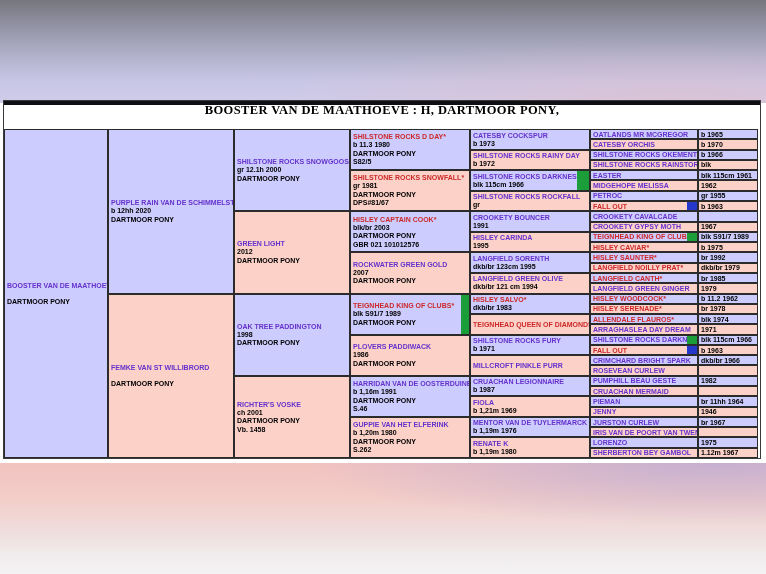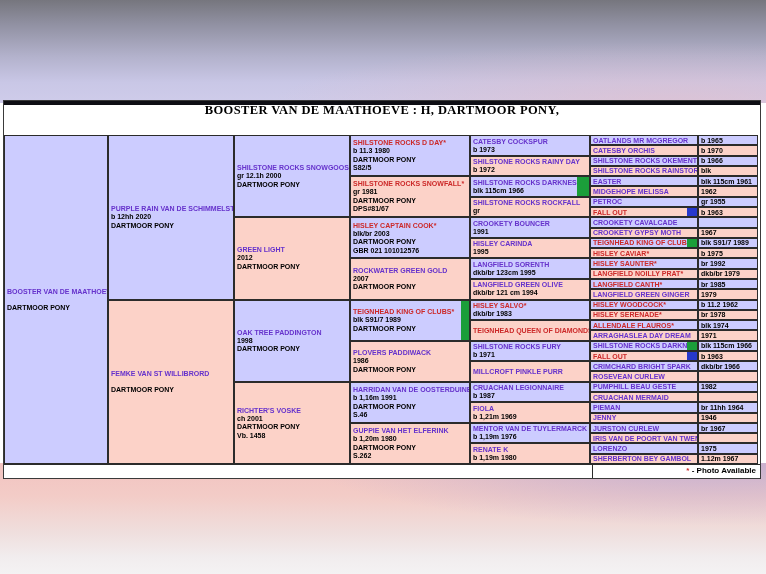--- a/index.html
+++ b/index.html
@@ -8,21 +8,21 @@
   .bg-top{position:absolute;left:0;top:0;width:766px;height:103px;
     background:
       radial-gradient(ellipse at 88% 100%, rgba(235,185,190,.45), rgba(235,185,190,0) 42%),
       linear-gradient(180deg,#76767e 0%,#8f8fa0 22%,#b3b2cc 55%,#c9c7e6 80%,#cfccea 100%);}
   .bg-bottom{position:absolute;left:0;top:463px;width:766px;height:111px;
     background:
       radial-gradient(ellipse at 93% 0%, rgba(168,162,219,.6), rgba(168,162,219,0) 40%),
       linear-gradient(180deg,#f2c3c0 0%,#f3ccc7 30%,#efdedd 62%,#f1edee 85%,#f4f2f3 100%);}
   .panel{position:absolute;left:3px;top:100px;width:756px;border:1px solid #3a3a3a;background:#fff;}
   .black-rule{height:4px;background:#0e0e14;}
-  .title-strip{height:30px;overflow:hidden;background:#fff;}
+  .title-strip{height:24px;overflow:hidden;background:#fff;}
   .title-strip p{margin:-2px 0 0 0;text-align:center;font-family:"Liberation Serif",serif;
     font-weight:700;font-size:12.5px;letter-spacing:.4px;color:#000;}
   .grid{display:grid;grid-template-columns:104px 126px 116px 120px 120px 108px 60px;
         grid-template-rows:repeat(32,1fr);height:329px;background:#fff;}
   .cell{position:relative;border:1px solid #2b2b2b;overflow:hidden;display:flex;
         flex-direction:column;justify-content:center;padding-left:2px;box-sizing:border-box;}
   .cell.sire{background:#ccccff;}
   .cell.dam{background:#fcd2c8;}
   .horse-name{font-weight:700;font-size:7px;line-height:9px;color:#6633cc;white-space:nowrap;cursor:pointer;}
   .horse-name.red{color:#cc2929;}
@@ -385,17 +385,14 @@
         <div class="cell yearcell g7 sire" style="grid-area: 31 / 7 / span 1;">
           <span>1975</span>
         </div>
         <div class="cell g6 dam" style="grid-area: 32 / 6 / span 1;">
           <span class="horse-name"><span>SHERBERTON BEY GAMBOL</span></span>
         </div>
         <div class="cell yearcell g7 dam" style="grid-area: 32 / 7 / span 1;">
           <span>1.12m 1967</span>
         </div>
       </div>
-    <div class="footer-row">
-      <div class="footer-box"><span class="star">*</span><span> - Photo Available</span></div>
-    </div>
   </div>
 </div>
 
 </body></html>

